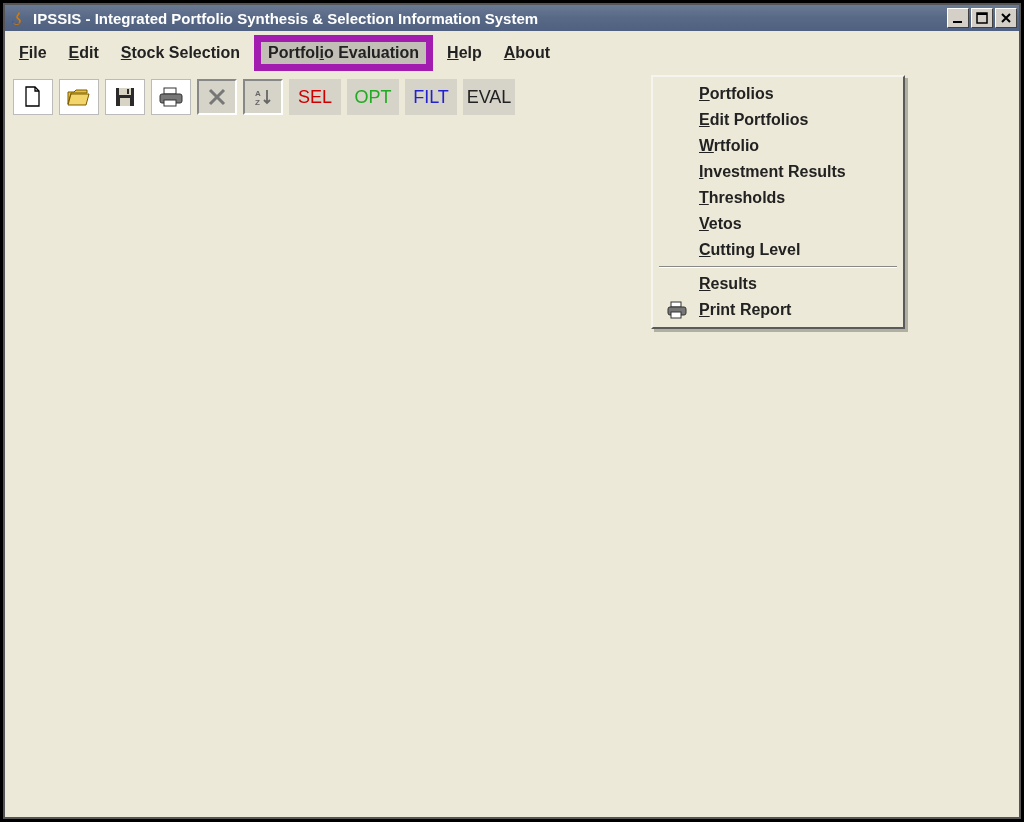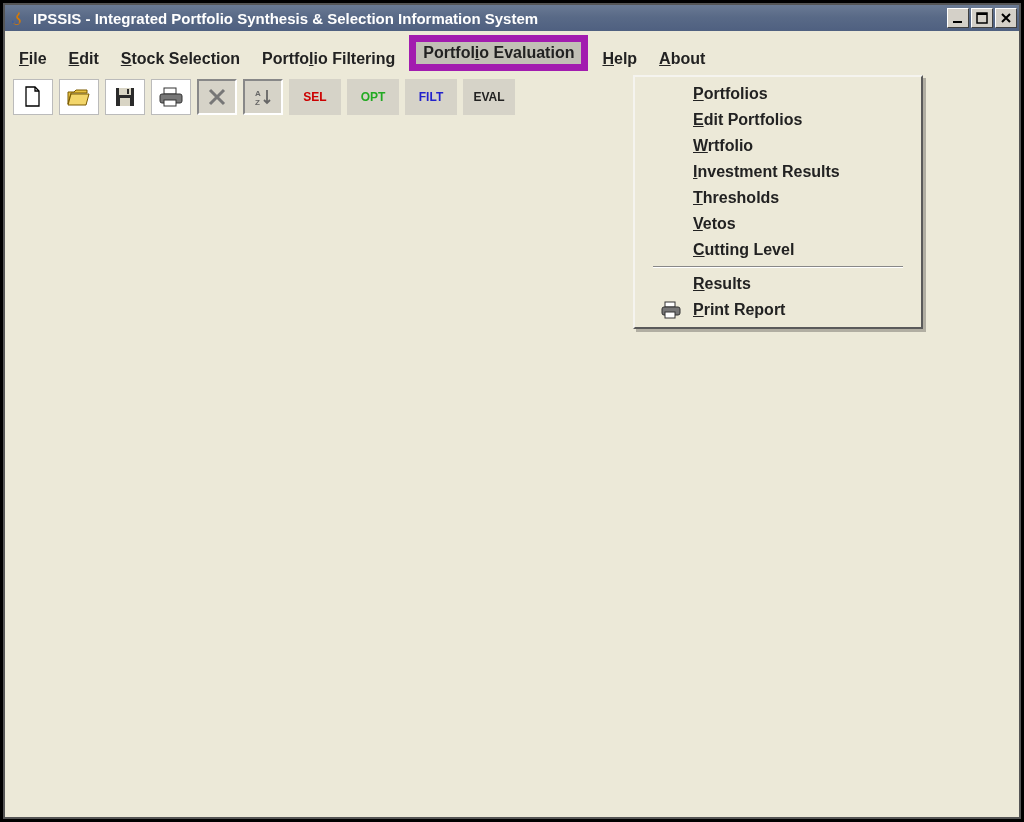--- a/index.html
+++ b/index.html
@@ -48,21 +48,21 @@
     border: 1px solid #fff;
     border-right-color:#404040;
     border-bottom-color:#404040;
     margin-left:2px;
     display:flex; align-items:center; justify-content:center;
     font-family: Arial, sans-serif;
     font-size:13px; font-weight:bold; color:#000;
   }
   .menubar {
     display:flex;
-    align-items:flex-end;
+    align-items:center;
     padding: 4px 6px;
     gap: 6px;
     background:#ece9d8;
     font-size:16px;
     font-weight:bold;
     color:#222;
   }
   .menu-item {
     padding: 3px 8px;
     cursor: default;
@@ -90,38 +90,38 @@
   .tbtn.disabled {
     background:#d6d3c8;
     border:2px solid #888;
     border-right-color:#fff;
     border-bottom-color:#fff;
   }
   .tbtn.txt {
     background:#d6d3c8;
     border:1px solid #d6d3c8;
     width:52px;
-    font-weight:bold;
-    font-size:12px;
+    font-weight:normal;
+    font-size:18px;
   }
   .workspace { flex:1; background:#ece9d8; position:relative; }
 
   .dropdown {
     position:absolute;
-    left: 628px;
+    left: 646px;
     top: 70px;
-    width: 290px;
+    width: 254px;
     background:#ece9d8;
     border:2px solid;
     border-top-color:#f5f4ef;
     border-left-color:#f5f4ef;
     border-right-color:#5a5a5a;
     border-bottom-color:#5a5a5a;
     box-shadow: 3px 3px 0 rgba(0,0,0,0.25);
-    padding:4px 16px;
+    padding:4px 4px;
     font-size:16px;
     font-weight:bold;
     color:#222;
   }
   .dropdown .ditem {
     display:flex;
     align-items:center;
     padding:4px 10px 4px 8px;
     gap:10px;
     cursor:default;
@@ -164,21 +164,20 @@
             <path d="M2 2 L10 10 M10 2 L2 10" stroke="#000" stroke-width="2"></path>
           </svg>
       </div>
     </div>
   </div>
 
   <div class="menubar">
     <div class="menu-item"><span class="ul">F</span><span>ile</span></div>
     <div class="menu-item"><span class="ul">E</span><span>dit</span></div>
     <div class="menu-item"><span class="ul">S</span><span>tock Selection</span></div>
-    <div class="menu-item"><span>Portfo</span><span class="ul">l</span><span>io Filtering</span></div>
     <div class="menu-item active"><span>Portfol</span><span class="ul">i</span><span>o Evaluation</span></div>
     <div class="menu-item"><span class="ul">H</span><span>elp</span></div>
     <div class="menu-item"><span class="ul">A</span><span>bout</span></div>
   </div>
 
   <div class="toolbar">
     <div class="tbtn">
       <svg width="20" height="22">
           <path d="M3 1h9l4 4v15H3z" fill="#fff" stroke="#000" stroke-width="1.3"></path>
           <path d="M12 1v4h4" fill="none" stroke="#000" stroke-width="1.3"></path>

